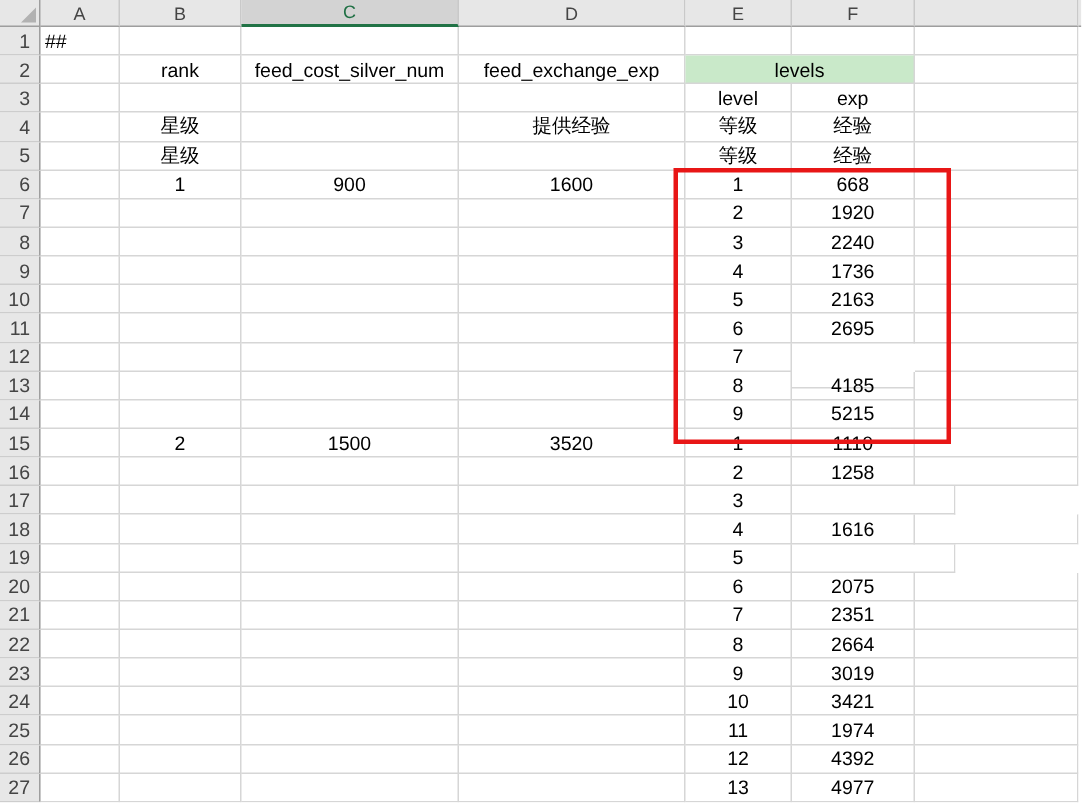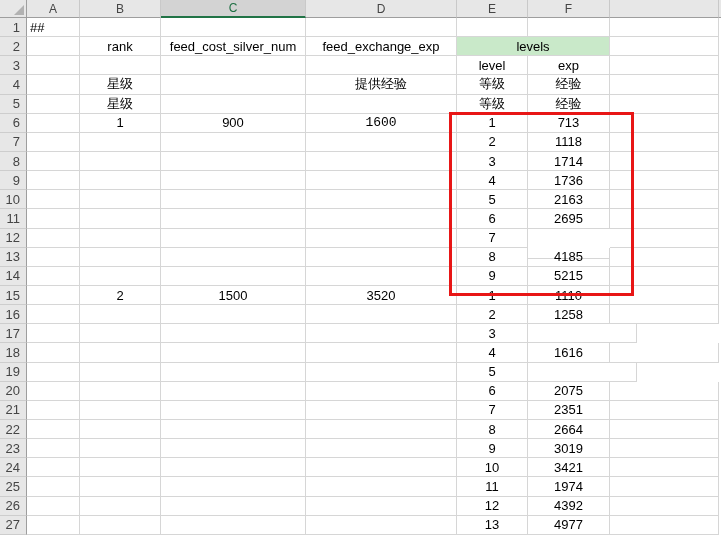--- a/index.html
+++ b/index.html
@@ -155,45 +155,45 @@
         <div class="cell" style="width: 71px;">等级</div>
         <div class="cell" style="width: 82px;">经验</div>
         <div class="cell" style="width: 109px;"></div>
         <div class="row-fill"></div>
       </div>
       <div class="row">
         <div class="rowhdr">6</div>
         <div class="cell" style="width: 53px;"></div>
         <div class="cell" style="width: 81px;">1</div>
         <div class="cell" style="width: 145px;">900</div>
-        <div class="cell" style="width: 151px; font-family: Liberation Mono, monospace;">1600</div>
+        <div class="cell" style="width: 151px;">1600</div>
         <div class="cell" style="width: 71px;">1</div>
-        <div class="cell" style="width: 82px;">713</div>
+        <div class="cell" style="width: 82px;">668</div>
         <div class="cell" style="width: 109px;"></div>
         <div class="row-fill"></div>
       </div>
       <div class="row">
         <div class="rowhdr">7</div>
         <div class="cell" style="width: 53px;"></div>
         <div class="cell" style="width: 81px;"></div>
         <div class="cell" style="width: 145px;"></div>
         <div class="cell" style="width: 151px;"></div>
         <div class="cell" style="width: 71px;">2</div>
-        <div class="cell" style="width: 82px;">1118</div>
+        <div class="cell" style="width: 82px;">1920</div>
         <div class="cell" style="width: 109px;"></div>
         <div class="row-fill"></div>
       </div>
       <div class="row">
         <div class="rowhdr">8</div>
         <div class="cell" style="width: 53px;"></div>
         <div class="cell" style="width: 81px;"></div>
         <div class="cell" style="width: 145px;"></div>
         <div class="cell" style="width: 151px;"></div>
         <div class="cell" style="width: 71px;">3</div>
-        <div class="cell" style="width: 82px;">1714</div>
+        <div class="cell" style="width: 82px;">2240</div>
         <div class="cell" style="width: 109px;"></div>
         <div class="row-fill"></div>
       </div>
       <div class="row">
         <div class="rowhdr">9</div>
         <div class="cell" style="width: 53px;"></div>
         <div class="cell" style="width: 81px;"></div>
         <div class="cell" style="width: 145px;"></div>
         <div class="cell" style="width: 151px;"></div>
         <div class="cell" style="width: 71px;">4</div>

